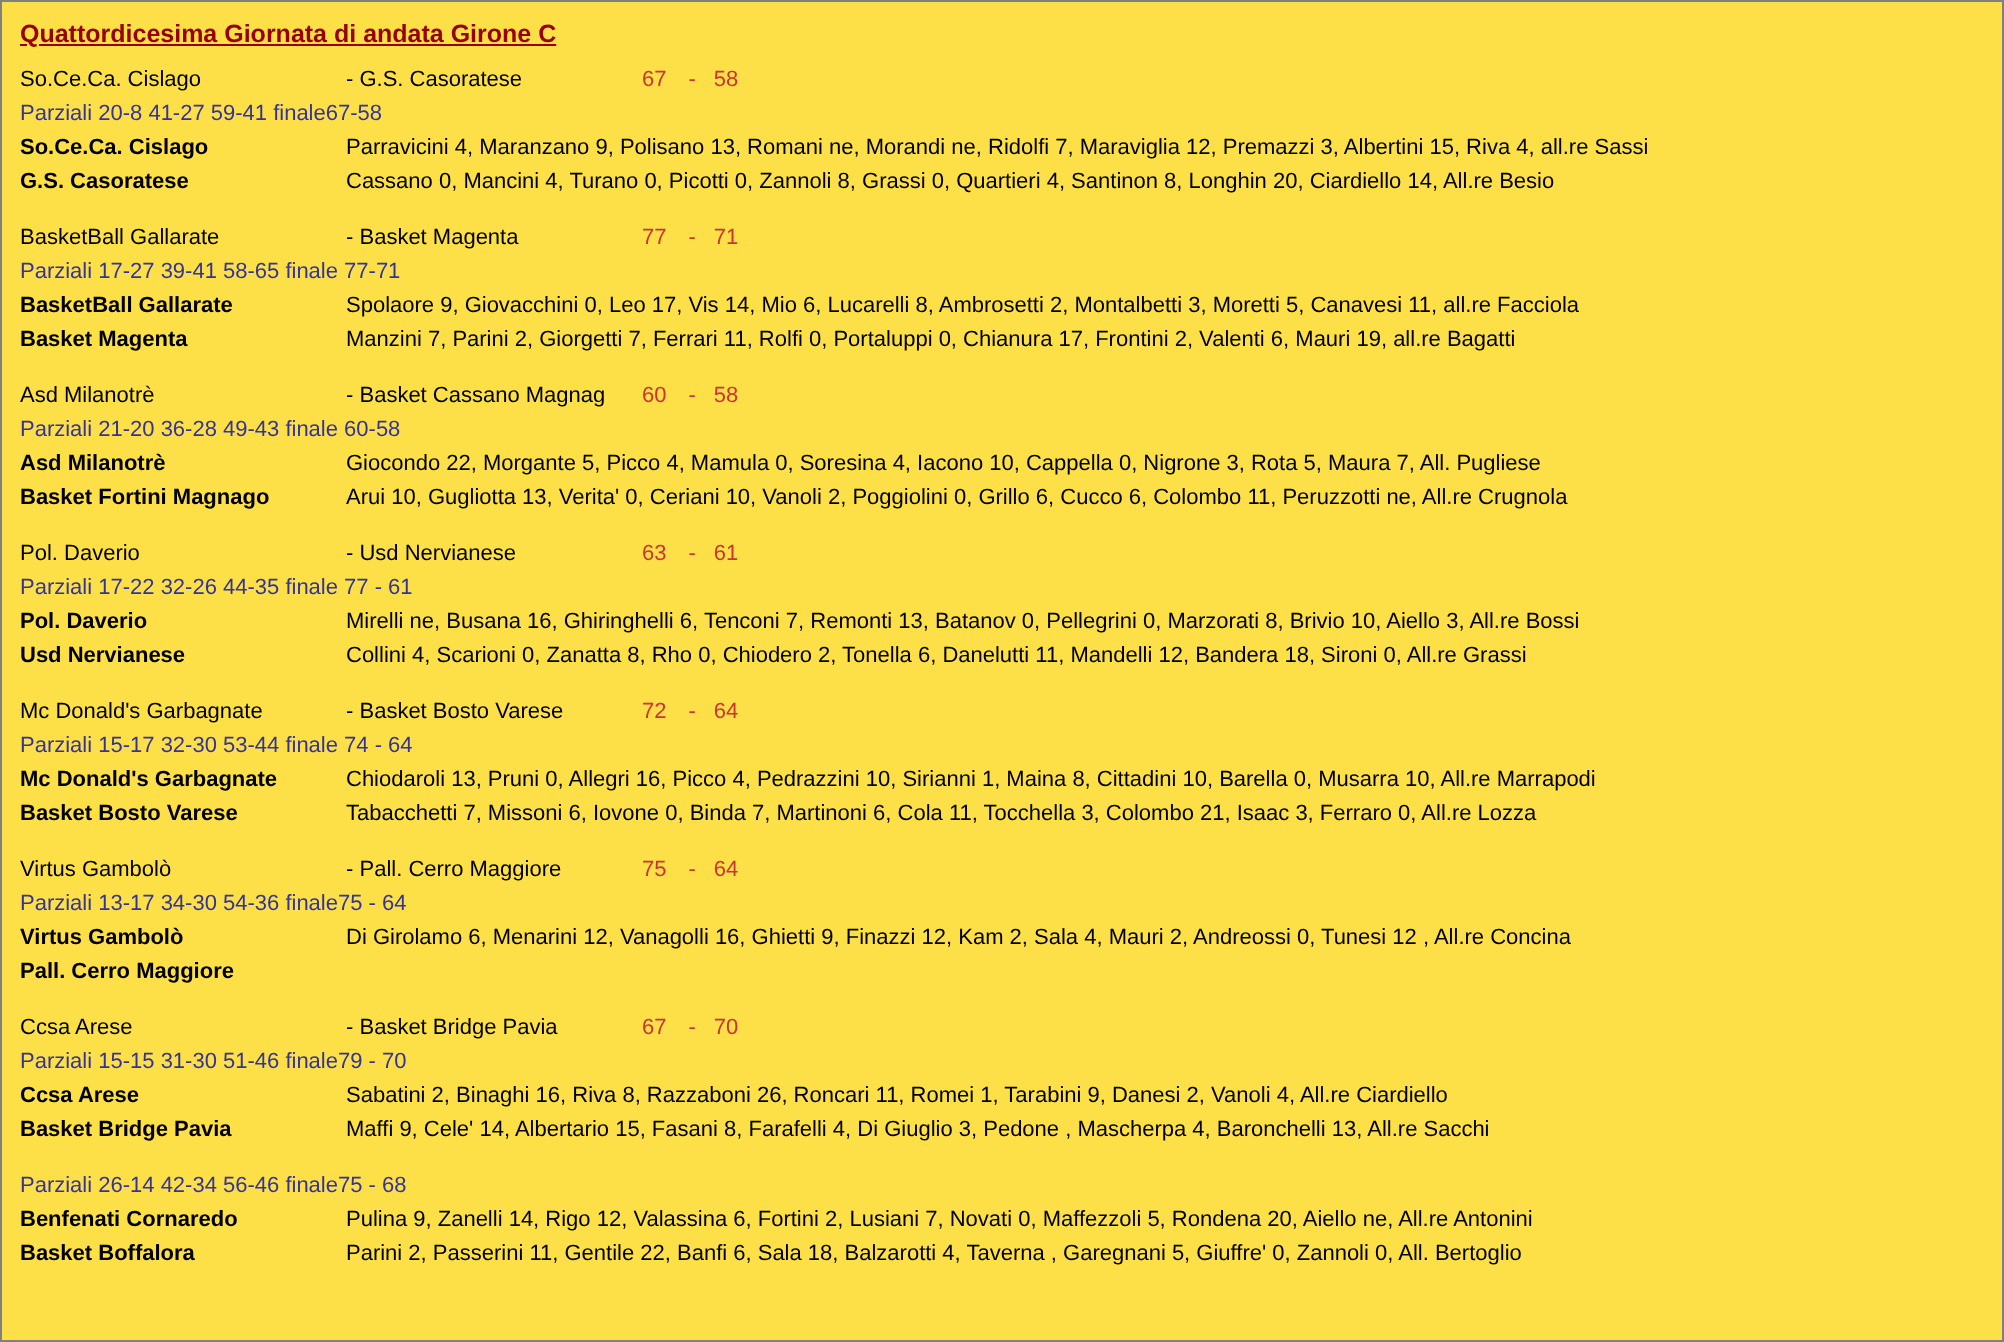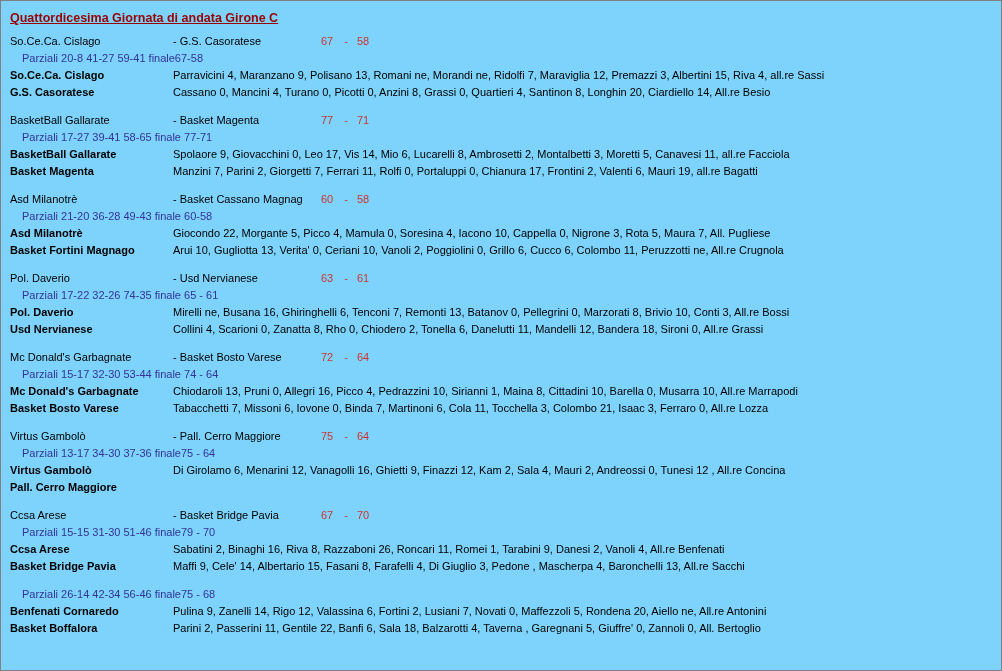--- a/index.html
+++ b/index.html
@@ -6,21 +6,21 @@
     margin: 0;
     padding: 0;
     background: #ffffff;
     font-family: "Liberation Sans", "DejaVu Sans", sans-serif;
   }
   .page {
     width: 1002px;
     height: 671px;
     box-sizing: border-box;
     border: 1px solid #808080;
-    background: #7dd3fc;
+    background: #fde047;
     padding: 7px 0 0 9px;
     overflow: hidden;
   }
   .page-title {
     display: inline-block;
     font-size: 12.5px;
     font-weight: bold;
     color: #990000;
     text-decoration: underline;
     margin: 2px 0 8px 0;
@@ -40,21 +40,21 @@
     vertical-align: top;
   }
   .match-header .away::before { content: "- "; }
   .match-header .score {
     position: absolute;
     left: 311px;
     top: 0;
     color: #cc3333;
   }
   .score .sep { display: inline-block; margin: 0 9px 0 11px; }
-  .partials-row { color: #333399; margin-left: 12px; }
+  .partials-row { color: #333399; }
   .roster-row { display: flex; }
   .roster-row .team-label {
     flex: 0 0 163px;
     font-weight: bold;
   }
   .roster-row .players { flex: 1 1 auto; }
 </style>
 </head>
 <body>
 
@@ -67,21 +67,21 @@
       <span class="home">So.Ce.Ca. Cislago</span><span class="away">G.S. Casoratese</span>
       <span class="score"><span>67</span><span class="sep">-</span><span>58</span></span>
     </div>
     <div class="row partials-row">Parziali 20-8 41-27 59-41 finale67-58</div>
     <div class="row roster-row">
       <span class="team-label">So.Ce.Ca. Cislago</span>
         <span class="players">Parravicini 4, Maranzano 9, Polisano 13, Romani ne, Morandi ne, Ridolfi 7, Maraviglia 12, Premazzi 3, Albertini 15, Riva 4, all.re Sassi</span>
     </div>
     <div class="row roster-row">
       <span class="team-label">G.S. Casoratese</span>
-        <span class="players">Cassano 0, Mancini 4, Turano 0, Picotti 0, Anzini 8, Grassi 0, Quartieri 4, Santinon 8, Longhin 20, Ciardiello 14, All.re Besio</span>
+        <span class="players">Cassano 0, Mancini 4, Turano 0, Picotti 0, Zannoli 8, Grassi 0, Quartieri 4, Santinon 8, Longhin 20, Ciardiello 14, All.re Besio</span>
     </div>
   </div>
 
   
   <div class="match">
     <div class="row match-header">
       <span class="home">BasketBall Gallarate</span><span class="away">Basket Magenta</span>
       <span class="score"><span>77</span><span class="sep">-</span><span>71</span></span>
     </div>
     <div class="row partials-row">Parziali 17-27 39-41 58-65 finale 77-71</div>
@@ -111,24 +111,24 @@
         <span class="players">Arui 10, Gugliotta 13, Verita' 0, Ceriani 10, Vanoli 2, Poggiolini 0, Grillo 6, Cucco 6, Colombo 11, Peruzzotti ne, All.re Crugnola</span>
     </div>
   </div>
 
   
   <div class="match">
     <div class="row match-header">
       <span class="home">Pol. Daverio</span><span class="away">Usd Nervianese</span>
       <span class="score"><span>63</span><span class="sep">-</span><span>61</span></span>
     </div>
-    <div class="row partials-row">Parziali 17-22 32-26 74-35 finale 65 - 61</div>
+    <div class="row partials-row">Parziali 17-22 32-26 44-35 finale 77 - 61</div>
     <div class="row roster-row">
       <span class="team-label">Pol. Daverio</span>
-        <span class="players">Mirelli ne, Busana 16, Ghiringhelli 6, Tenconi 7, Remonti 13, Batanov 0, Pellegrini 0, Marzorati 8, Brivio 10, Conti 3, All.re Bossi</span>
+        <span class="players">Mirelli ne, Busana 16, Ghiringhelli 6, Tenconi 7, Remonti 13, Batanov 0, Pellegrini 0, Marzorati 8, Brivio 10, Aiello 3, All.re Bossi</span>
     </div>
     <div class="row roster-row">
       <span class="team-label">Usd Nervianese</span>
         <span class="players">Collini 4, Scarioni 0, Zanatta 8, Rho 0, Chiodero 2, Tonella 6, Danelutti 11, Mandelli 12, Bandera 18, Sironi 0, All.re Grassi</span>
     </div>
   </div>
 
   
   <div class="match">
     <div class="row match-header">
@@ -145,40 +145,40 @@
         <span class="players">Tabacchetti 7, Missoni 6, Iovone 0, Binda 7, Martinoni 6, Cola 11, Tocchella 3, Colombo 21, Isaac 3, Ferraro 0, All.re Lozza</span>
     </div>
   </div>
 
   
   <div class="match">
     <div class="row match-header">
       <span class="home">Virtus Gambolò</span><span class="away">Pall. Cerro Maggiore</span>
       <span class="score"><span>75</span><span class="sep">-</span><span>64</span></span>
     </div>
-    <div class="row partials-row">Parziali 13-17 34-30 37-36 finale75 - 64</div>
+    <div class="row partials-row">Parziali 13-17 34-30 54-36 finale75 - 64</div>
     <div class="row roster-row">
       <span class="team-label">Virtus Gambolò</span>
         <span class="players">Di Girolamo 6, Menarini 12, Vanagolli 16, Ghietti 9, Finazzi 12, Kam 2, Sala 4, Mauri 2, Andreossi 0, Tunesi 12 , All.re Concina</span>
     </div>
     <div class="row roster-row">
       <span class="team-label">Pall. Cerro Maggiore</span>
     </div>
   </div>
 
   
   <div class="match">
     <div class="row match-header">
       <span class="home">Ccsa Arese</span><span class="away">Basket Bridge Pavia</span>
       <span class="score"><span>67</span><span class="sep">-</span><span>70</span></span>
     </div>
     <div class="row partials-row">Parziali 15-15 31-30 51-46 finale79 - 70</div>
     <div class="row roster-row">
       <span class="team-label">Ccsa Arese</span>
-        <span class="players">Sabatini 2, Binaghi 16, Riva 8, Razzaboni 26, Roncari 11, Romei 1, Tarabini 9, Danesi 2, Vanoli 4, All.re Benfenati</span>
+        <span class="players">Sabatini 2, Binaghi 16, Riva 8, Razzaboni 26, Roncari 11, Romei 1, Tarabini 9, Danesi 2, Vanoli 4, All.re Ciardiello</span>
     </div>
     <div class="row roster-row">
       <span class="team-label">Basket Bridge Pavia</span>
         <span class="players">Maffi 9, Cele' 14, Albertario 15, Fasani 8, Farafelli 4, Di Giuglio 3, Pedone , Mascherpa 4, Baronchelli 13, All.re Sacchi</span>
     </div>
   </div>
 
   
   <div class="match">
     <div class="row partials-row">Parziali 26-14 42-34 56-46 finale75 - 68</div>

